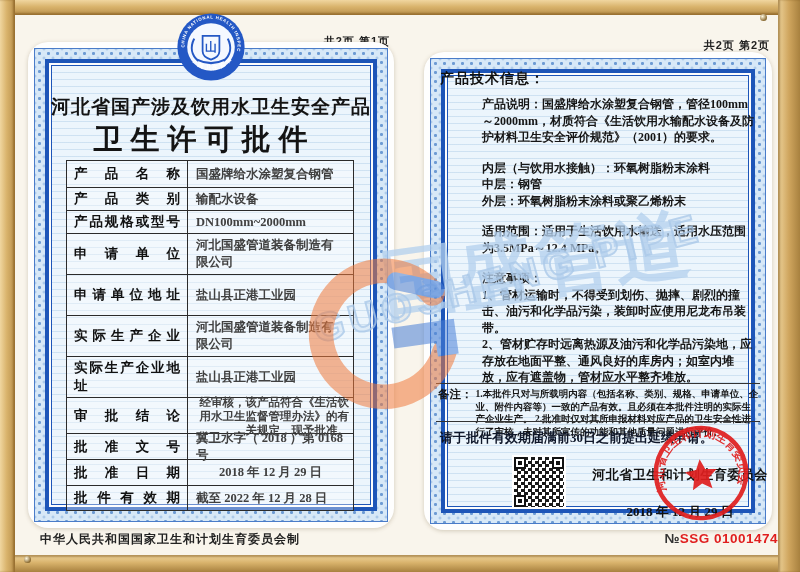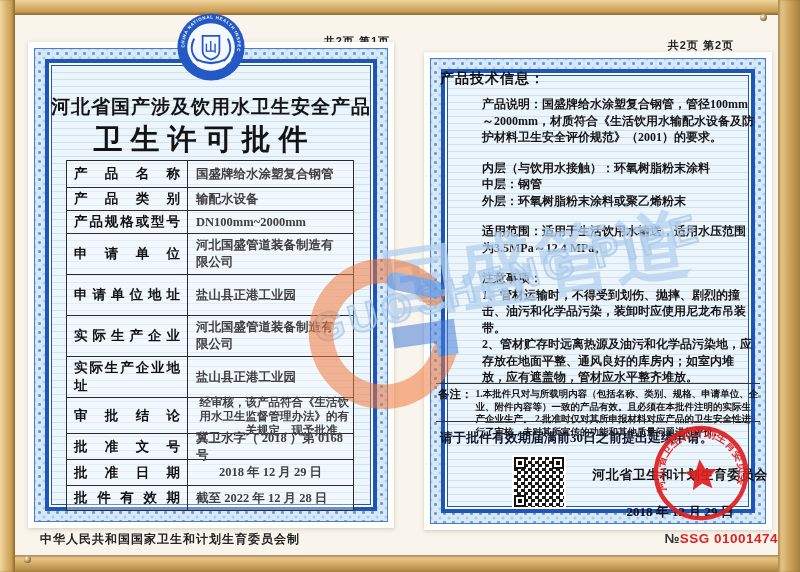--- a/index.html
+++ b/index.html
@@ -9,21 +9,21 @@
   
   .frame{position:absolute;background:linear-gradient(180deg,#f0d6a0 0%,#d9b36c 45%,#b9904c 100%);}
   .frame.left,.frame.right{background:linear-gradient(90deg,#f0d6a0 0%,#d9b36c 45%,#b9904c 100%);}
   .frame.top{top:0;left:0;right:0;height:15px;box-shadow:inset 0 -2px 2px rgba(120,80,20,.5);}
   .frame.bottom{bottom:0;left:0;right:0;height:17px;background:linear-gradient(0deg,#a8813f 0%,#d9b36c 55%,#f0d6a0 100%);box-shadow:inset 0 2px 2px rgba(120,80,20,.5);}
   .frame.left{top:0;bottom:0;left:0;width:15px;box-shadow:inset -2px 0 2px rgba(120,80,20,.5);}
   .frame.right{top:0;bottom:0;right:0;width:22px;background:linear-gradient(270deg,#a8813f 0%,#cfa55e 50%,#edd29a 100%);box-shadow:inset 2px 0 2px rgba(120,80,20,.5);}
   .pin{position:absolute;width:7px;height:7px;border-radius:50%;background:radial-gradient(circle at 35% 35%,#fff8e0,#8a6a30 70%,#5c4318);}
 
   
-  .page{position:absolute;background:#fefefe;box-shadow:0 1px 4px rgba(90,70,30,.25);}
+  .page{position:absolute;background:#fefefe;box-shadow:0 1px 4px rgba(90,70,30,.25);border-radius:20px;}
   .deco-band{position:absolute;inset:6px;border:1px solid #4a7cc9;background-color:#d7e8f7;
     background-image:radial-gradient(circle,#6d9bd3 1.3px,rgba(0,0,0,0) 1.7px),radial-gradient(circle,#9dbfe4 1px,rgba(0,0,0,0) 1.4px);
     background-size:9px 9px,9px 9px;background-position:0 0,4.5px 4.5px;}
   .panel{position:absolute;inset:17px;border:4px solid #1d55b8;box-shadow:inset 0 0 0 2px #fdfdfd,inset 0 0 0 3px #1d55b8;
     background-color:#ecf5fc;
     background-image:repeating-linear-gradient(0deg,rgba(130,175,215,.28) 0px,rgba(130,175,215,.28) 1px,rgba(0,0,0,0) 1px,rgba(0,0,0,0) 7px);}
   .page-ind{position:absolute;font-size:11px;font-weight:700;color:#222;text-align:right;letter-spacing:1px;}
 
   
   .title1{position:absolute;left:0;right:0;top:52px;text-align:center;font-size:19px;font-weight:700;color:#141414;letter-spacing:1px;font-family:"Liberation Serif","DejaVu Serif",serif;}
@@ -181,21 +181,21 @@
       <path d="M26,38 C20,50 22,62 32,70" stroke="#2458c5" stroke-width="3" fill="none"></path>
       <path d="M74,38 C80,50 78,62 68,70" stroke="#2458c5" stroke-width="3" fill="none"></path>
       <path d="M30,68 Q50,78 70,68" stroke="#2458c5" stroke-width="3" fill="none"></path>
       <path d="M38,34 h24 v22 q0,8 -12,12 q-12,-4 -12,-12 z" fill="none" stroke="#2458c5" stroke-width="2.5"></path>
       <text x="50" y="56" font-size="17" fill="#2458c5" font-weight="bold" text-anchor="middle">山</text>
     </svg>
   </div>
 
   <div class="made-by">中华人民共和国国家卫生和计划生育委员会制</div>
 
-  <div class="page-ind" style="left:644px;top:38px;width:90px;">共2页  第2页</div>
+  <div class="page-ind" style="left:680px;top:38px;width:90px;">共2页  第2页</div>
 
   <div class="page" style="left:424px;top:52px;width:348px;height:478px;">
     <div class="deco-band"></div>
     <div class="panel"></div>
 
     <div class="p2-head">产品技术信息：</div>
 
     <div class="p2-body">
       <div class="p2-block">产品说明：国盛牌给水涂塑复合钢管，管径100mm～2000mm，材质符合《生活饮用水输配水设备及防护材料卫生安全评价规范》（2001）的要求。</div>
       <div class="p2-block">

